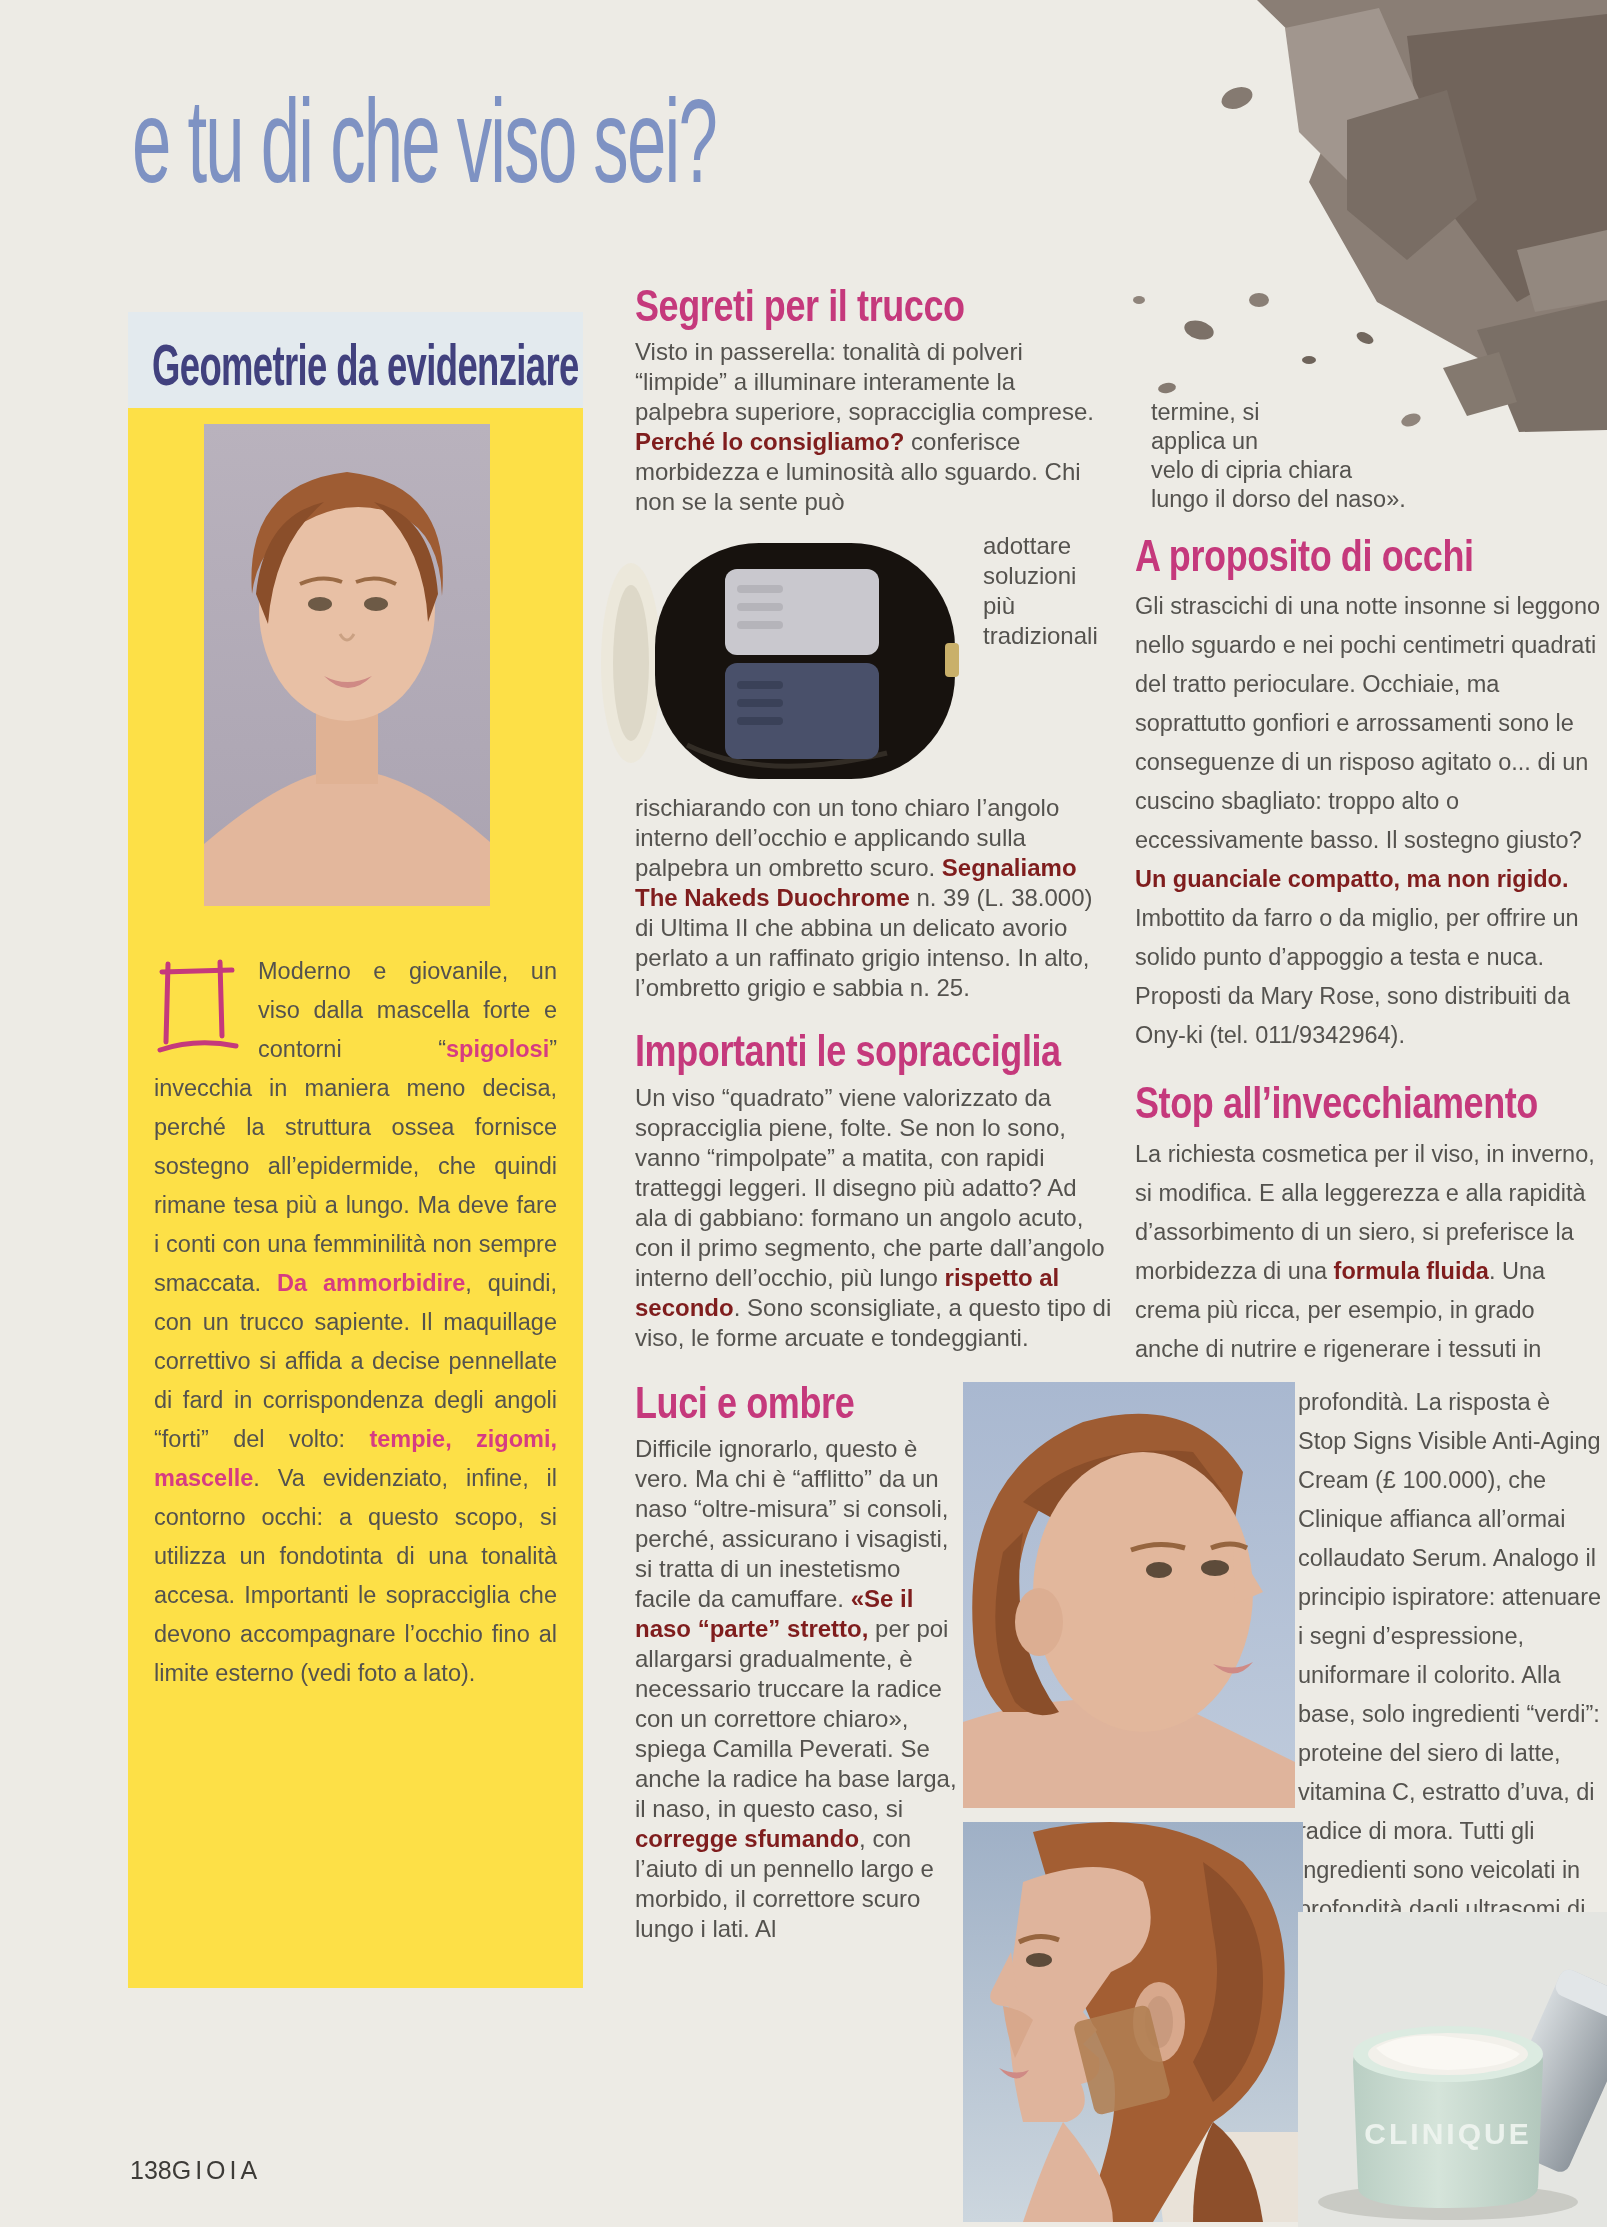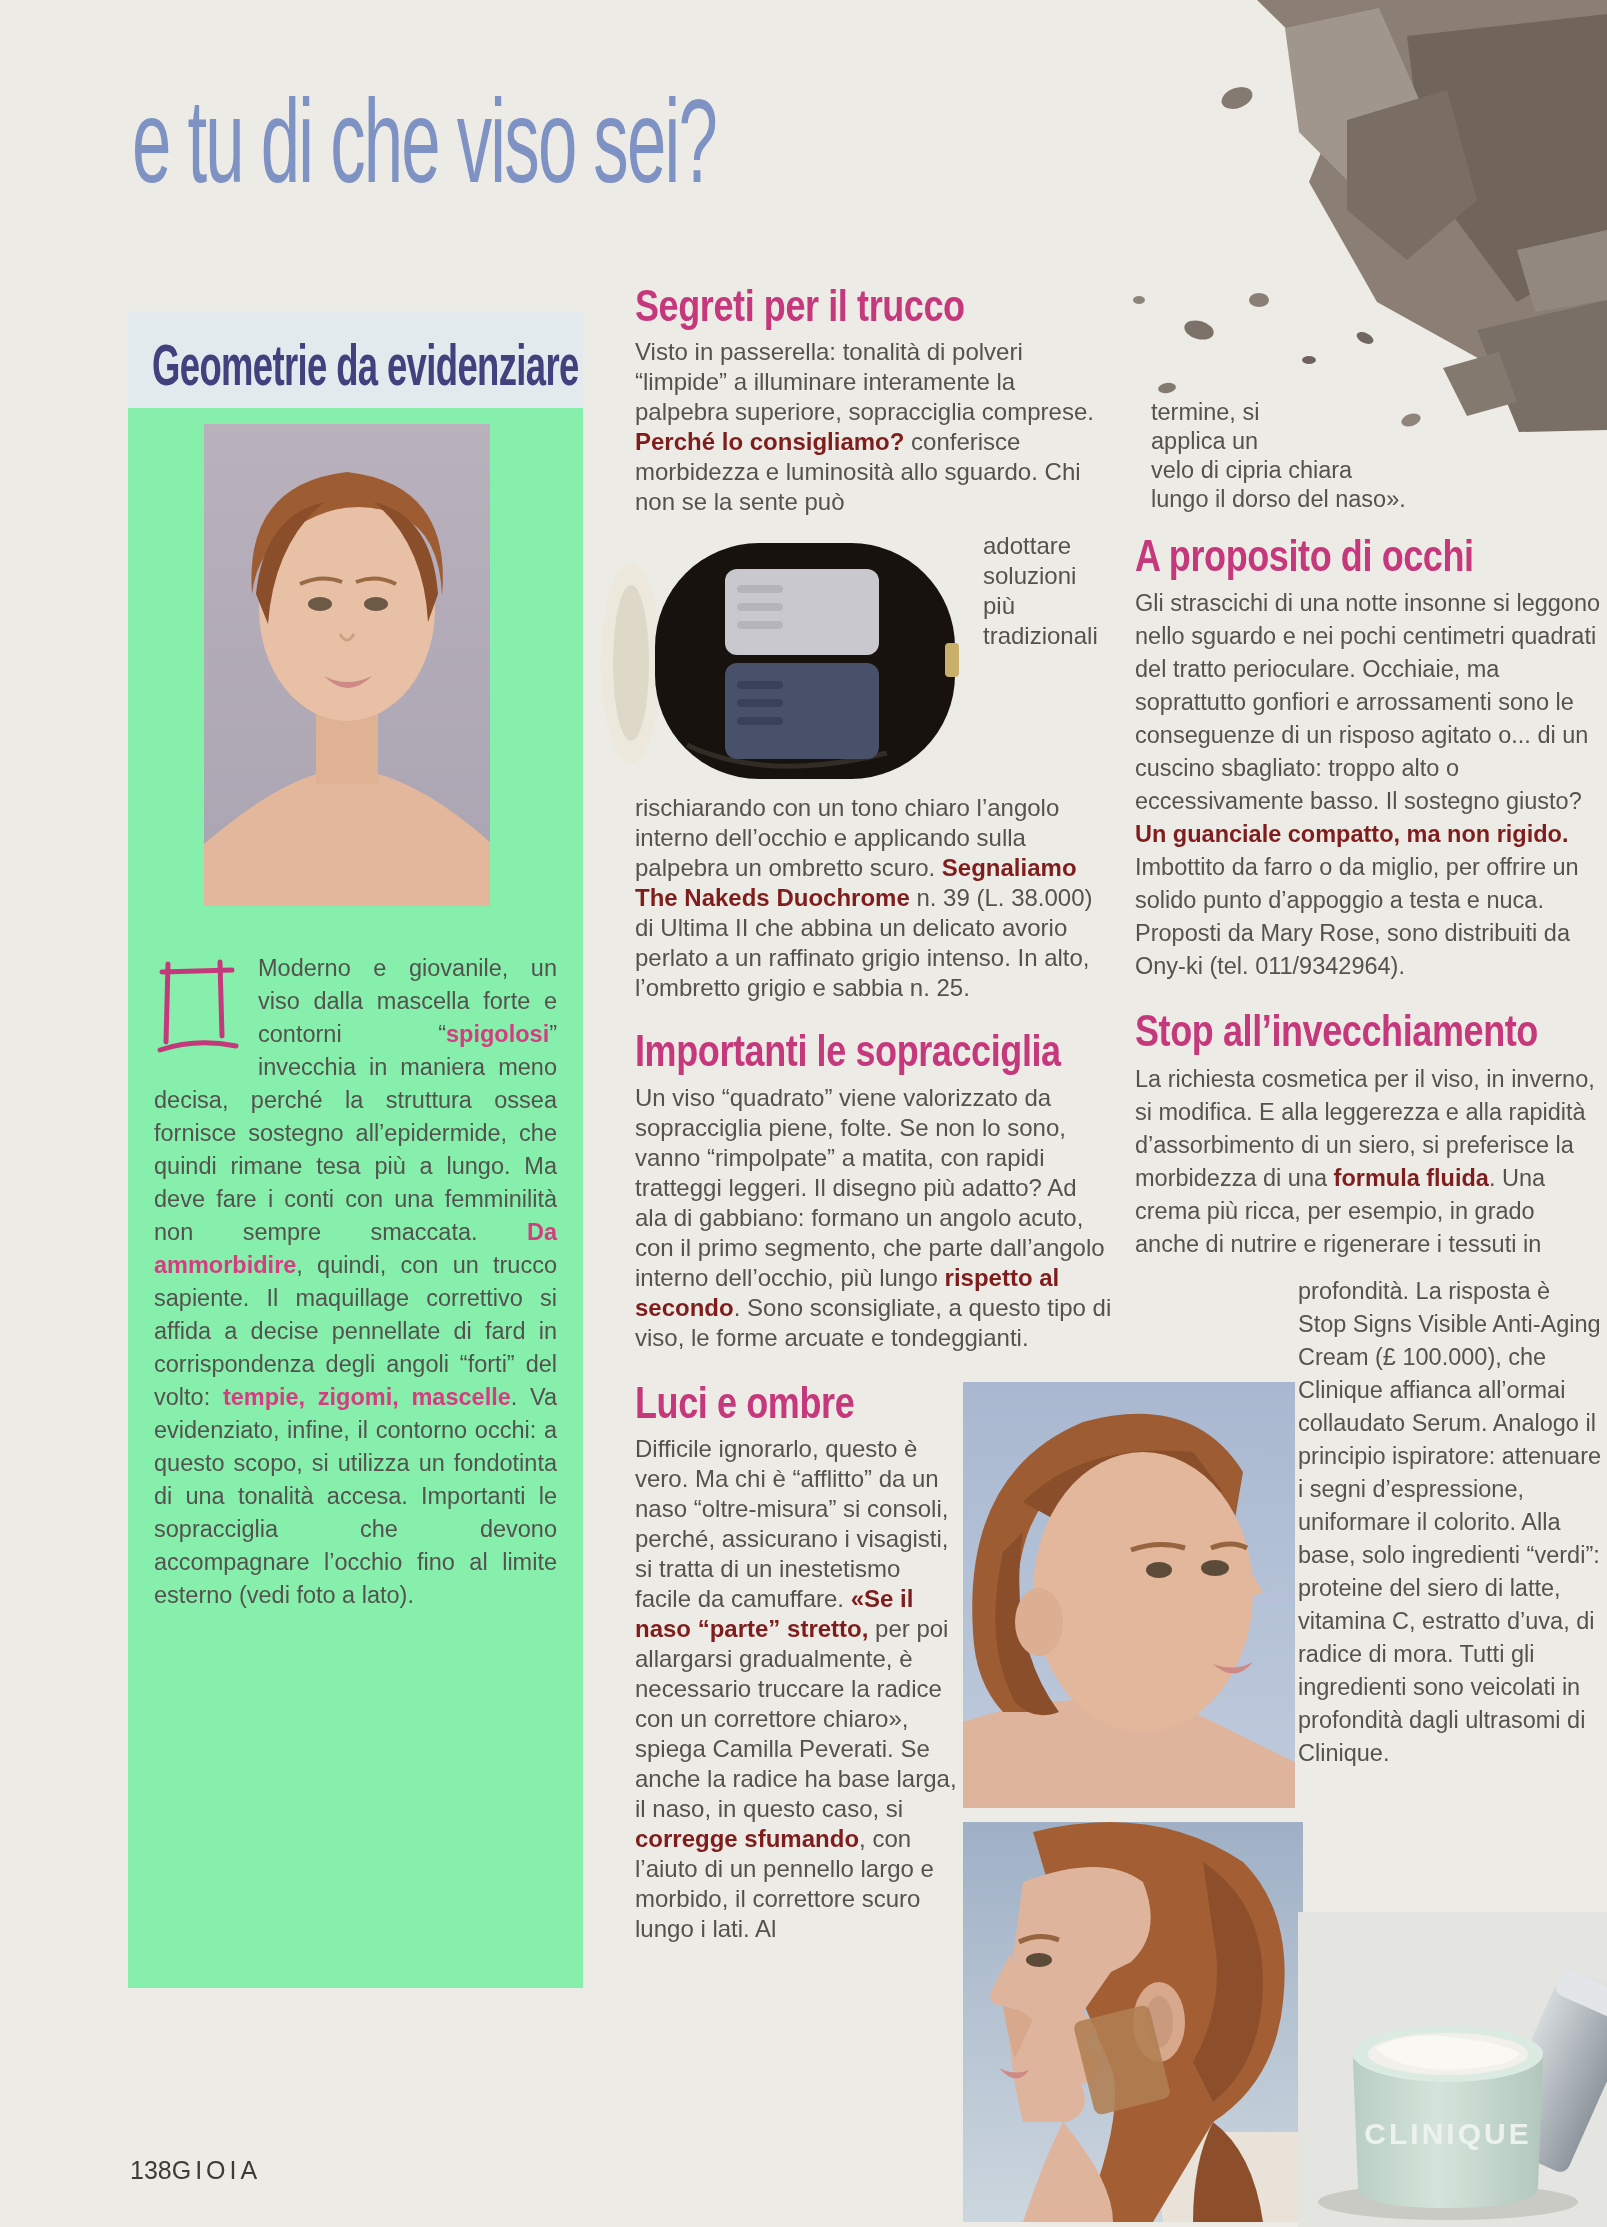--- a/index.html
+++ b/index.html
@@ -20,30 +20,30 @@
     font-size:57px; font-weight:700; color:#41417e; letter-spacing:-1px;
     transform:scaleX(0.64); transform-origin:0 50%; white-space:nowrap; line-height:1.1;
   }
   .h-pink{
     font-size:45px; font-weight:700; color:#c5397c; letter-spacing:-0.5px;
     transform:scaleX(0.80); transform-origin:0 50%; white-space:nowrap;
     line-height:1.05; margin:0 0 8px 0;
   }
 
   
-  .para{ font-size:23.5px; line-height:33px; margin:0 0 14px 0; }
+  .para{ font-size:23.5px; line-height:39px; margin:0 0 14px 0; }
   .para-mid{ font-size:24px; line-height:30px; }
   .seg-pink{ color:#d63c82; font-weight:700; }
   .seg-blue{ color:#7f1d1d; font-weight:700; }
   .justify{ text-align:justify; }
   .lines div{ font-size:23.5px; line-height:29px;margin-left:16px; }
 
   
   .left-panel{ left:128px; top:312px; width:455px; height:1676px;
-    background:#86efac; }
+    background:#fde047; }
   .left-strip{ position:absolute; left:0; top:0; width:100%; height:96px; background:#e3eaee; }
   .left-heading-wrap{ position:absolute; left:24px; top:22px; }
   .portrait-wrap{ position:absolute; left:76px; top:112px; width:286px; height:482px; }
   .left-text{ position:absolute; left:26px; top:640px; width:403px; }
   .doodle{ float:left; width:86px; height:100px; margin:6px 18px 4px 0; }
 
   
   .mid-col{ left:635px; top:282px; width:478px; }
   .compact-float{ float:left; width:370px; height:252px; margin:4px 16px 6px -38px; }
   .narrow-luci{ width:322px; }

